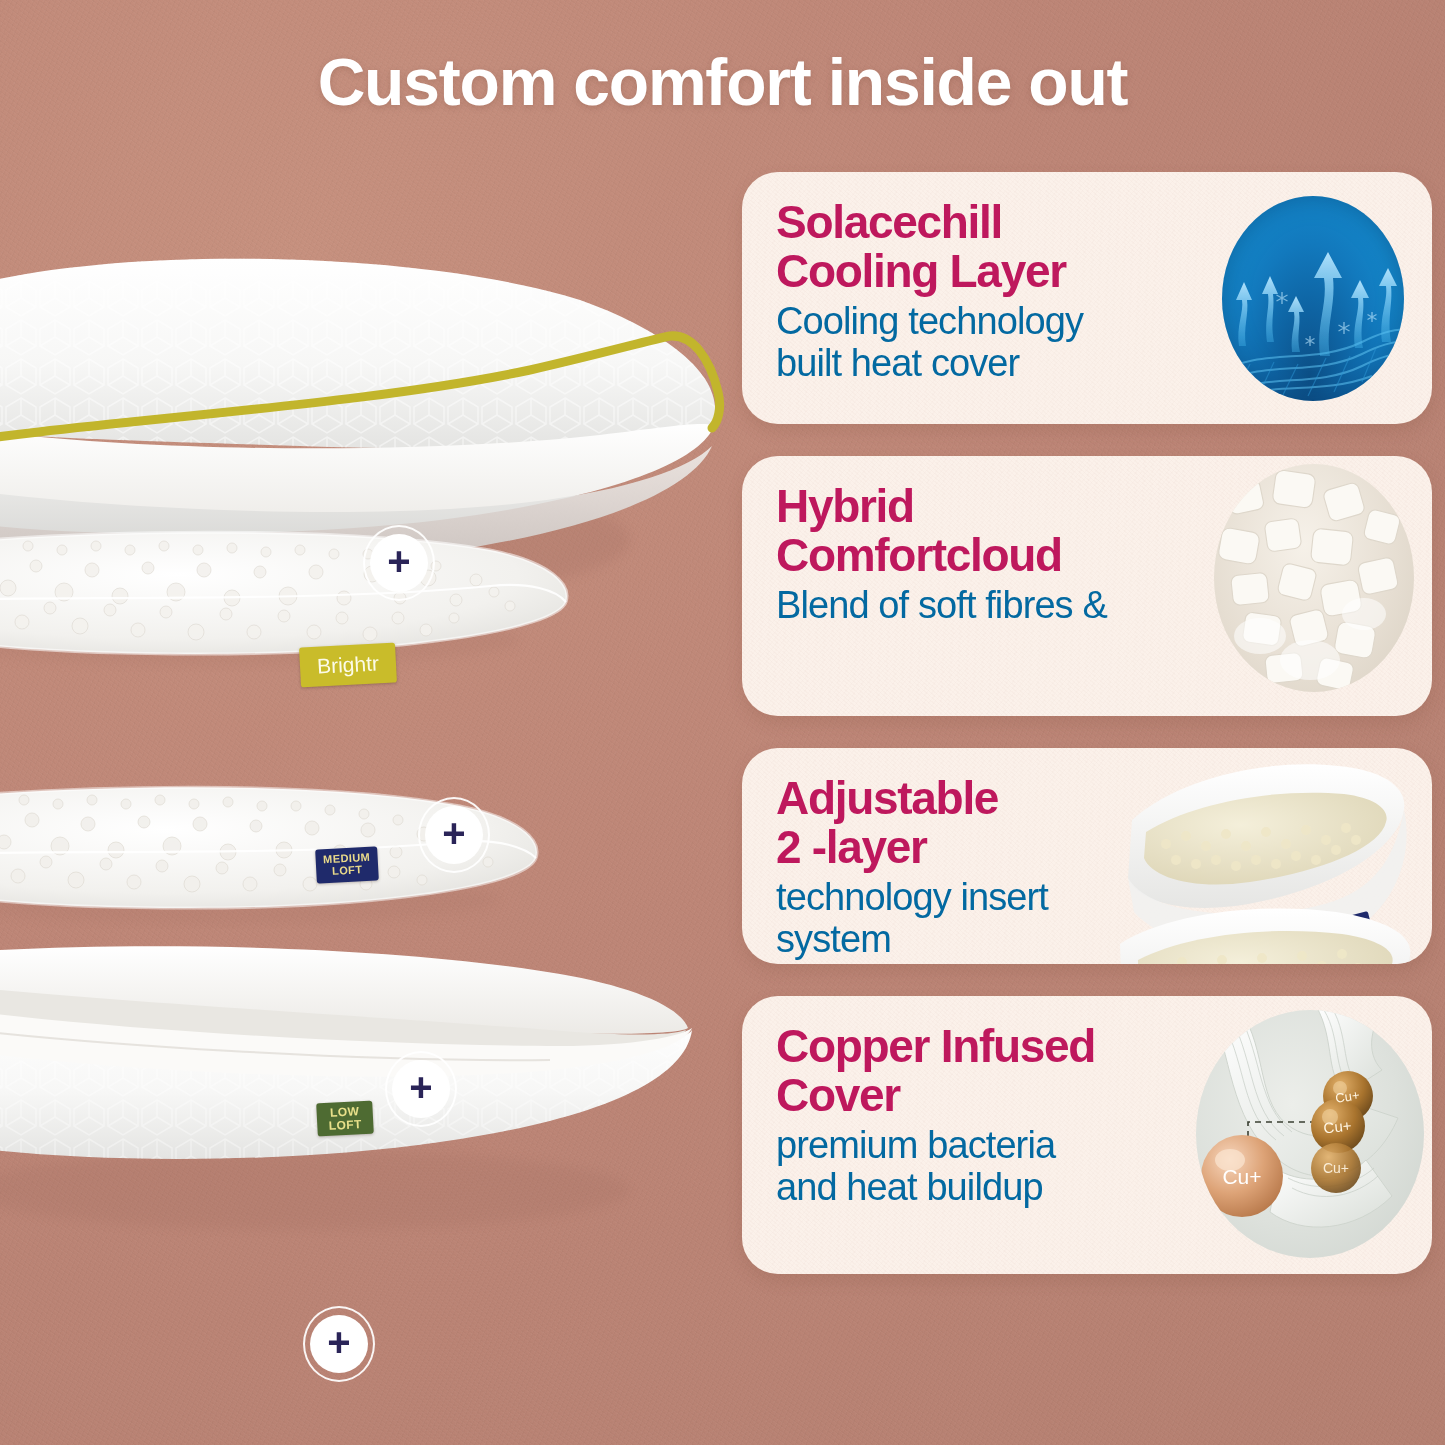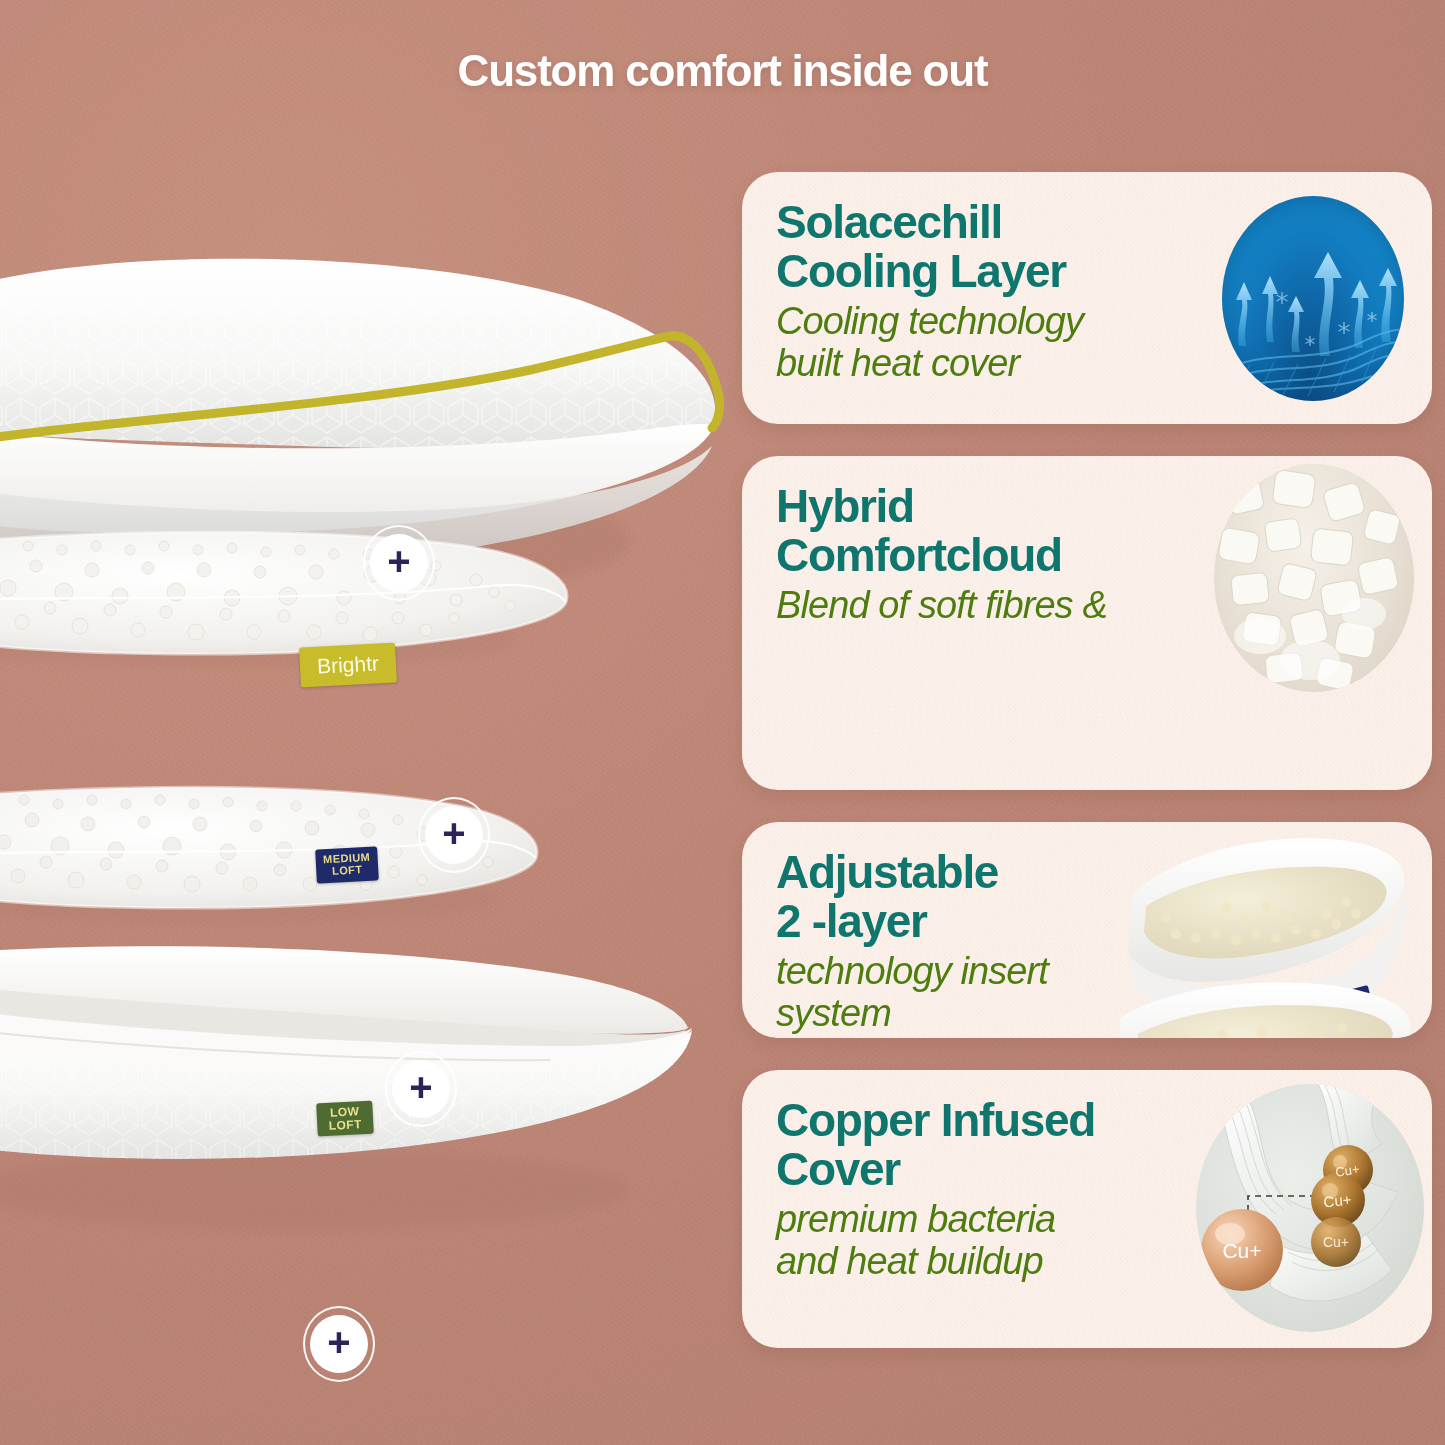--- a/index.html
+++ b/index.html
@@ -23,21 +23,21 @@
       repeating-linear-gradient(37deg, rgba(255,255,255,.05) 0 1px, rgba(0,0,0,.05) 1px 2px, transparent 2px 4px),
       repeating-linear-gradient(113deg, rgba(255,255,255,.045) 0 1px, rgba(0,0,0,.045) 1px 2px, transparent 2px 5px),
       repeating-radial-gradient(circle at 30% 40%, rgba(255,255,255,.035) 0 1px, transparent 1px 3px);
   }
 
   
   #heading{
     position:absolute; top:48px; left:0; width:1445px;
     text-align:center;
     color:#ffffff;
-    font-size:44px;
+    font-size:66px;
     font-weight:bold;
     letter-spacing:-1.2px;
     line-height:1.05;
     text-shadow:0 2px 6px rgba(120,70,55,.25);
     z-index:6;
   }
 
   
   #cards{
     position:absolute; left:742px; top:172px;
@@ -59,54 +59,53 @@
       repeating-linear-gradient(41deg, rgba(190,150,135,.07) 0 1px, transparent 1px 3px),
       repeating-linear-gradient(129deg, rgba(190,150,135,.06) 0 1px, transparent 1px 4px);
   }
   .card-body{
     position:relative; z-index:2;
     padding:26px 30px 26px 34px;
     max-width:430px;
   }
   .card.wide .card-body{ max-width:405px; }
   .c-title{
-    color:#0f766e;
+    color:#be185d;
     font-weight:bold;
     font-size:46px;
     line-height:1.06;
     letter-spacing:-1.3px;
   }
   .c-sub{
-    color:#4d7c0f;
+    color:#0369a1;
     font-size:38px;
     line-height:1.12;
     letter-spacing:-.9px;
     margin-top:4px;
-    font-style:italic;
   }
   .card-art{
     position:absolute;
     z-index:1;
   }
 
   
   #card-cooling{ height:252px; }
   #cooling-art{ right:28px; top:24px; width:182px; height:205px; }
   .cool-circle{
     width:100%; height:100%;
     border-radius:50%;
     background:
       radial-gradient(ellipse at 48% 88%, #0c4f86 0%, #0e63a2 26%, #1279bd 52%, #1487ca 74%, #1b8fd0 100%);
     position:relative; overflow:hidden;
     box-shadow:inset 0 0 26px rgba(0,30,70,.35);
   }
   .cool-circle svg{ position:absolute; inset:0; width:100%; height:100%; }
 
   
-  #card-hybrid{ height:334px; }
+  #card-hybrid{ height:260px; }
   #hybrid-art{ right:18px; top:8px; width:200px; height:228px; }
   .foam-circle{
     width:100%; height:100%;
     border-radius:50%;
     overflow:hidden;
     background:radial-gradient(ellipse at 45% 35%, #f6f1e9 0%, #e6ded2 60%, #d8cfc1 100%);
     position:relative;
   }
   .foam-circle svg{ position:absolute; inset:0; width:100%; height:100%; }
 

